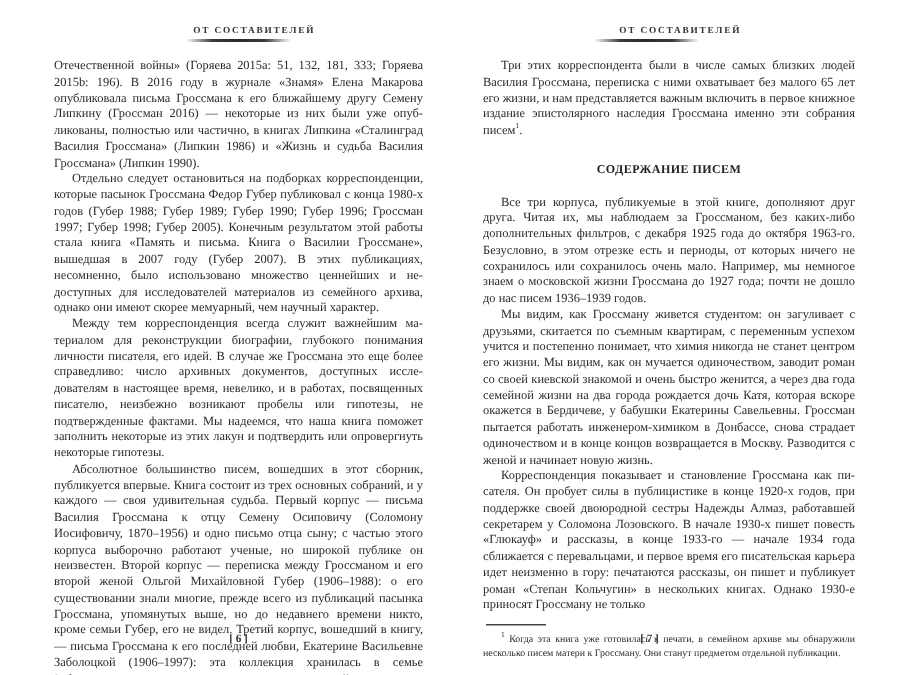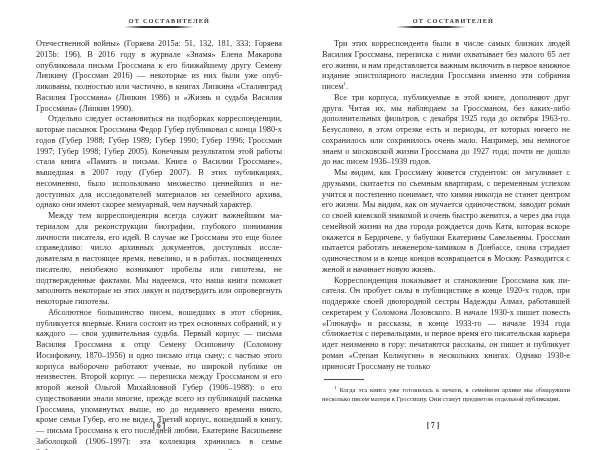--- a/index.html
+++ b/index.html
@@ -75,20 +75,21 @@
   <div class="folio">[ 6 ]</div>
 </div>
 
 <div class="page right">
   <div class="running-head">ОТ СОСТАВИТЕЛЕЙ</div>
   <div class="ornament">
       <div class="bar"></div>
     </div>
   <div class="text">
     <p class="indent"><span>Три этих корреспондента были в числе самых близких лю­дей Василия Гроссмана, переписка с ними охватывает без мало­го 65 лет его жизни, и нам представляется важным включить в первое книжное издание эпистолярного наследия Гроссмана именно эти собрания писем</span><sup>1</sup><span>.</span></p>
+    <div class="section-title">СОДЕРЖАНИЕ ПИСЕМ</div>
     <p class="indent">Все три корпуса, публикуемые в этой книге, дополняют друг друга. Читая их, мы наблюдаем за Гроссманом, без каких-ли­бо дополнительных фильтров, с декабря 1925 года до октября 1963-го. Безусловно, в этом отрезке есть и периоды, от которых ничего не сохранилось или сохранилось очень мало. Например, мы немногое знаем о московской жизни Гроссмана до 1927 года; почти не дошло до нас писем 1936–1939 годов.</p>
     <p class="indent">Мы видим, как Гроссману живется студентом: он загулива­ет с друзьями, скитается по съемным квартирам, с переменным успе­хом учится и постепенно понимает, что химия никогда не ста­нет центром его жизни. Мы видим, как он мучается одиночеством, заводит роман со своей киевской знакомой и очень быстро же­нится, а через два года семейной жизни на два города рождается дочь Катя, которая вскоре окажется в Бердичеве, у бабушки Ека­терины Савельевны. Гроссман пытается работать инженером-химиком в Донбассе, снова страдает одиночеством и в конце концов возвращается в Москву. Разводится с женой и начинает новую жизнь.</p>
     <p class="indent">Корреспонденция показывает и становление Гроссмана как пи­сателя. Он пробует силы в публицистике в конце 1920-х годов, при поддержке своей двоюродной сестры Надежды Алмаз, ра­ботавшей секретарем у Соломона Лозовского. В начале 1930-х пишет повесть «Глюкауф» и рассказы, в конце 1933-го — начале 1934 года сближается с перевальцами, и первое время его писа­тельская карьера идет неизменно в гору: печатаются расска­зы, он пишет и публикует роман «Степан Кольчугин» в не­скольких книгах. Однако 1930-е приносят Гроссману не только</p>
     <div class="footnote-rule"></div>
     <div class="footnote"><sup>1</sup> <span>Когда эта книга уже готовилась к печати, в семейном архиве мы обнару­жили несколько писем матери к Гроссману. Они станут предметом отдельной публикации.</span></div>
   </div>
   <div class="folio">[ 7 ]</div>
 </div>
 
 </body></html>

